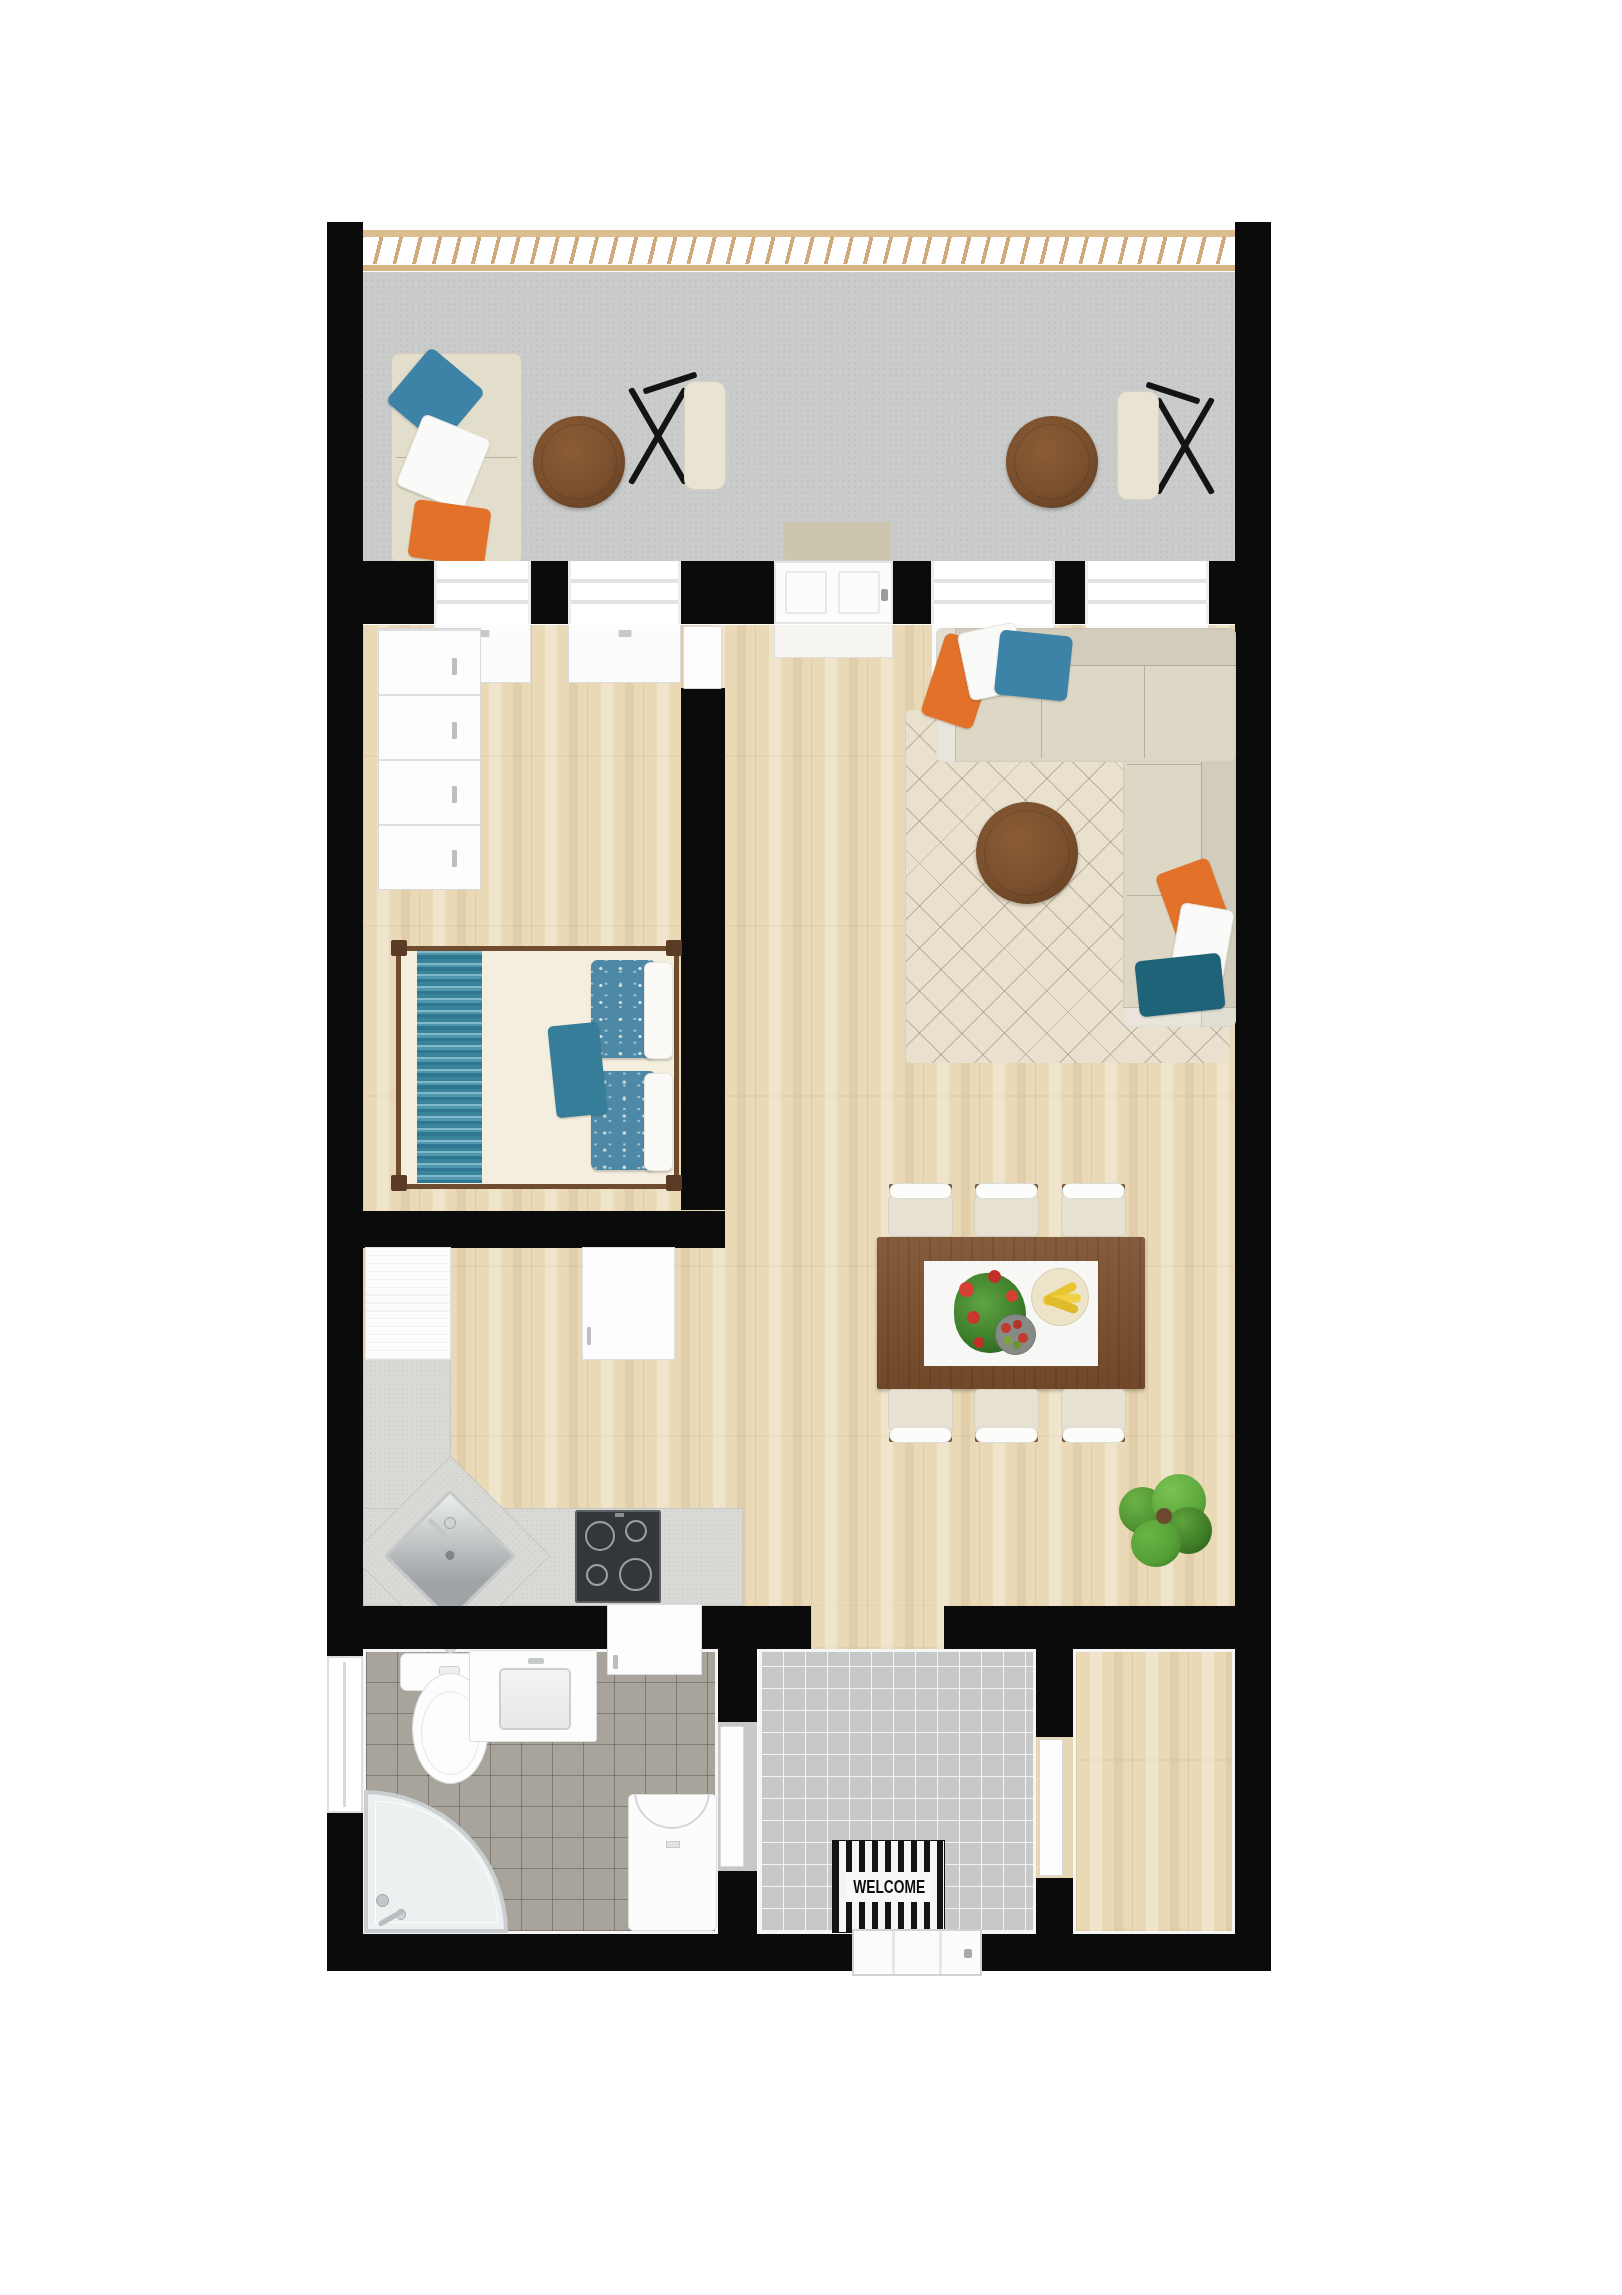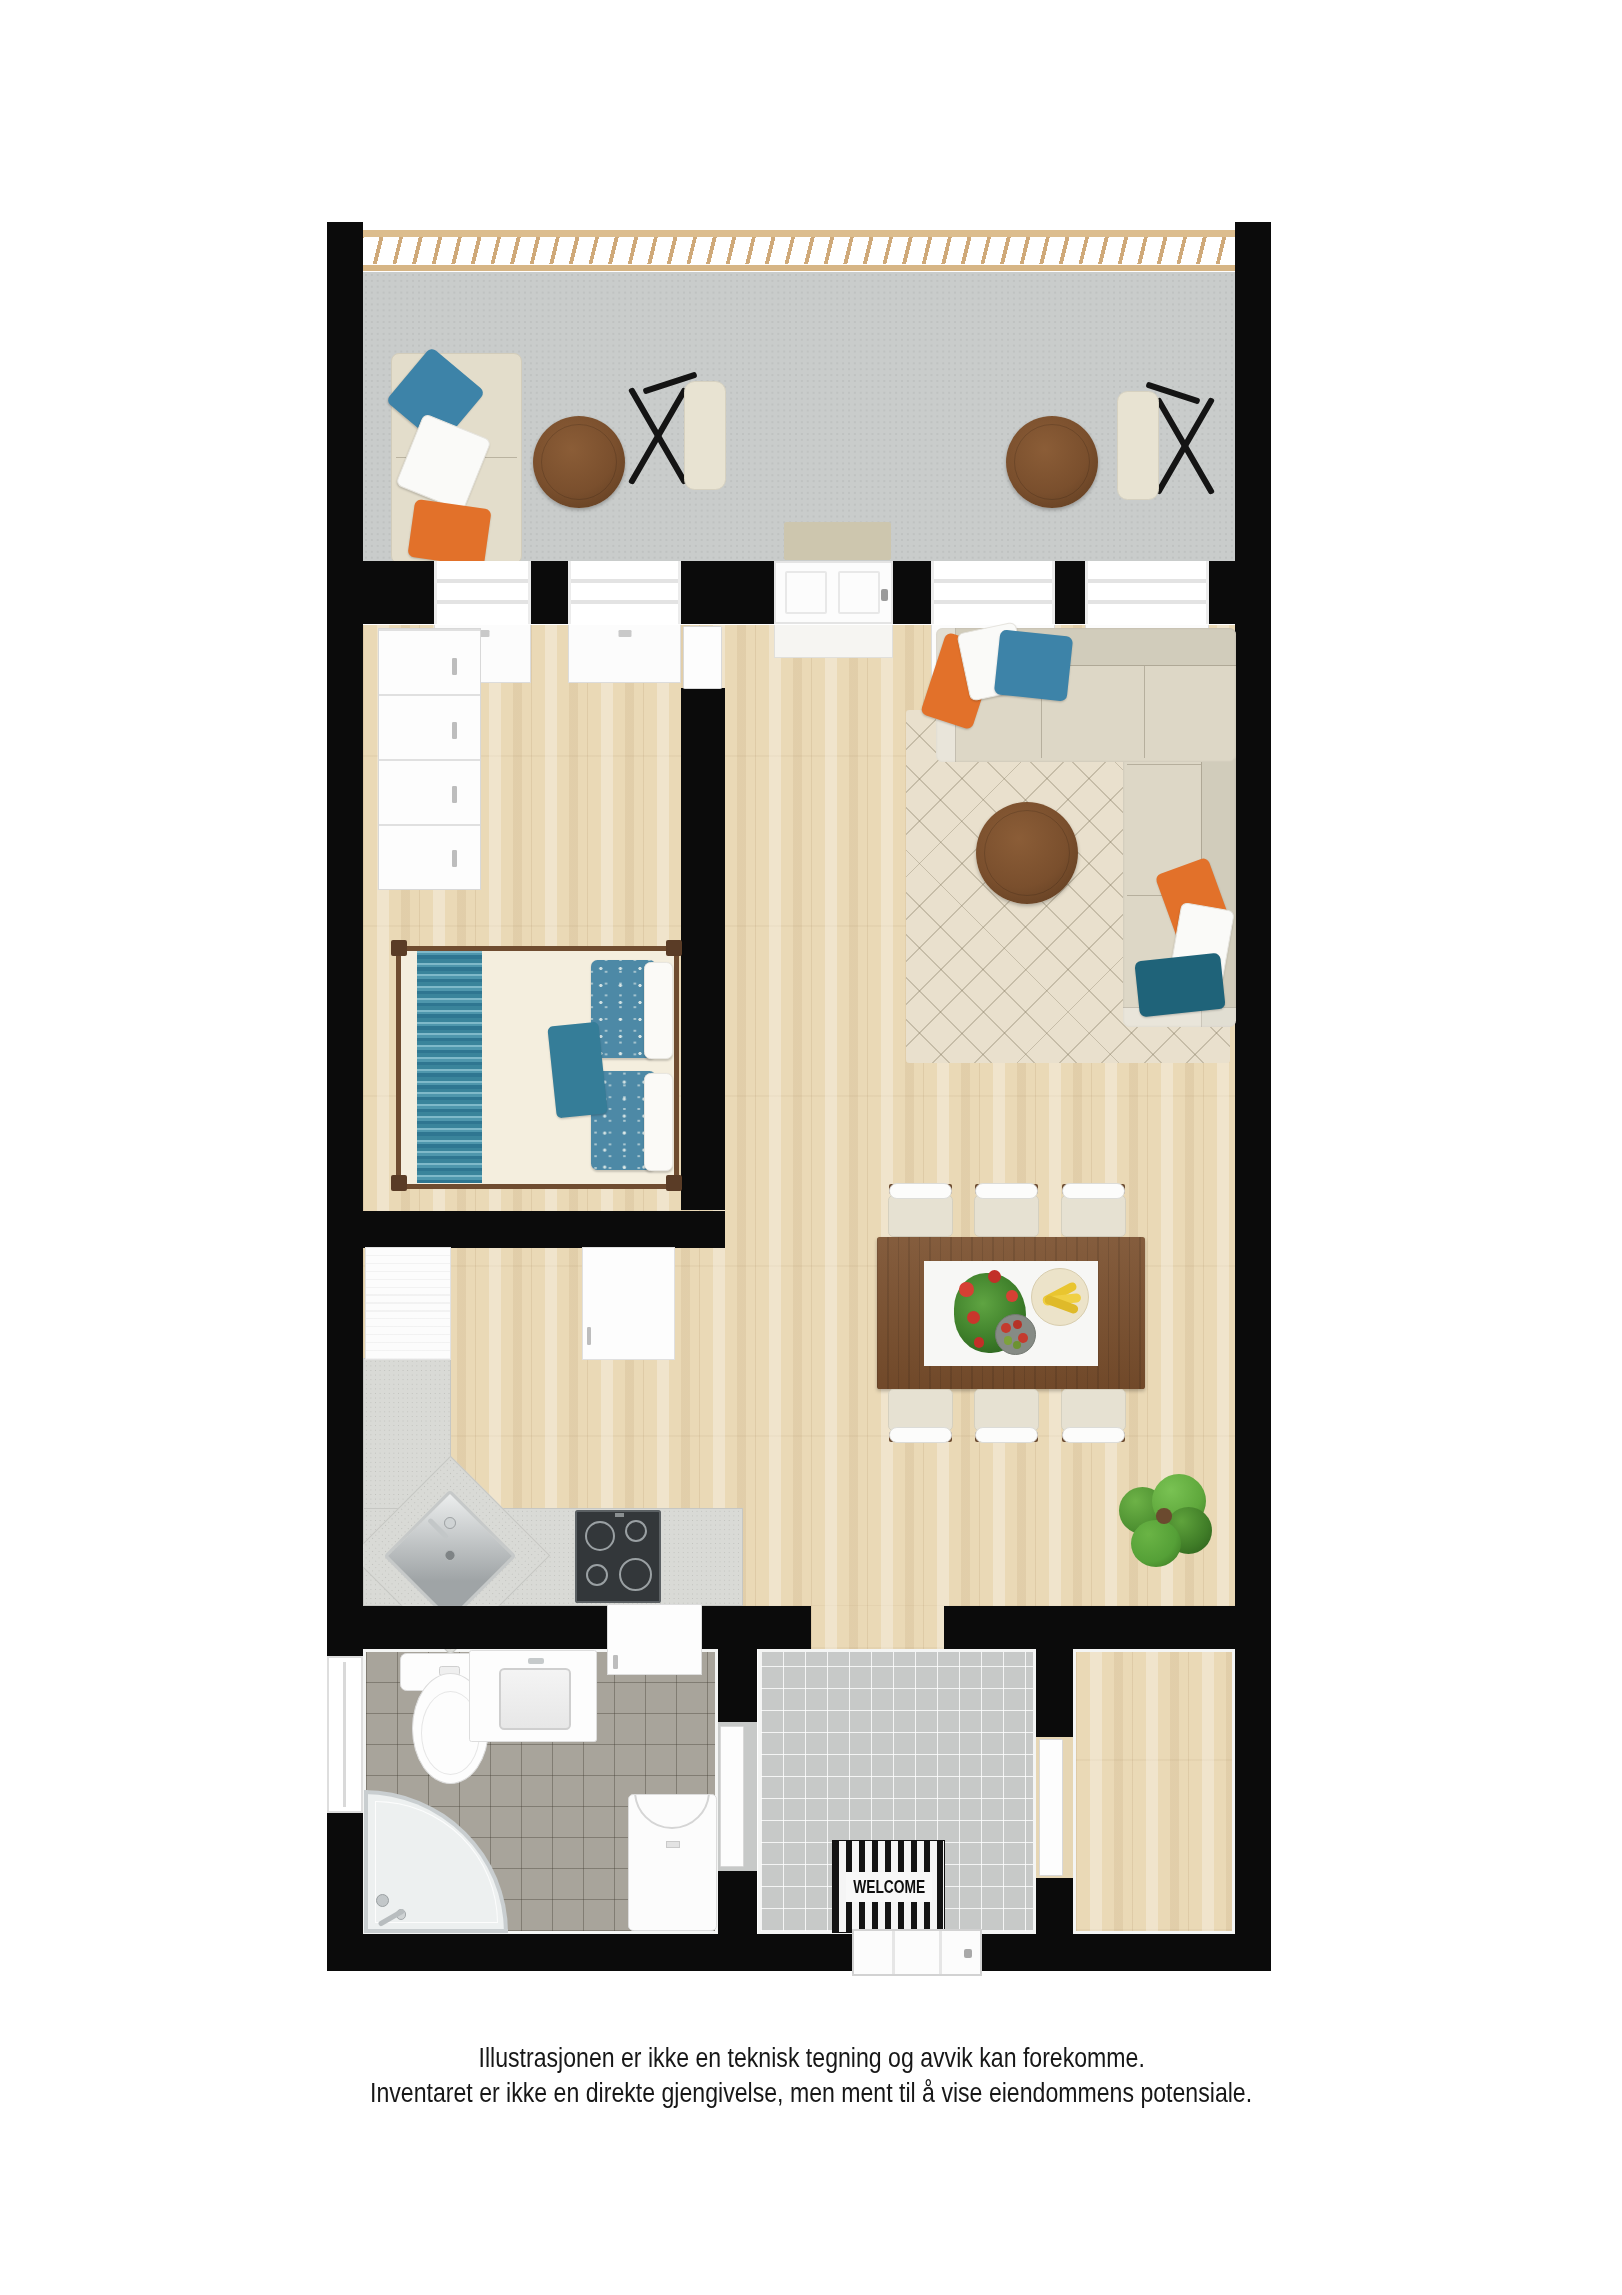--- a/index.html
+++ b/index.html
@@ -325,19 +325,15 @@
               background:repeating-linear-gradient(90deg, #141414 0 5.9px, #f5f5f5 5.9px 13px); border:1.3px solid #111;">
     <div class="mat-label">
       <span class="cond" style="transform:scaleX(.78);">WELCOME</span>
     </div>
   </div>
   <div class="abs" style="left:852px; top:1929px; width:130px; height:47px; background:#fcfcfc; border:2px solid #d2d2d2;
               background-image:linear-gradient(90deg, transparent 0 38px, #e6e6e6 38px 41px, transparent 41px 85px, #e6e6e6 85px 88px, transparent 88px);">
     <div class="abs" style="left:110px; top:18.3px; width:7.9px; height:9.2px; background:#a9a9a9; border-radius:2px;"></div>
   </div>
 
-  <div class="disclaimer">
-    <span class="cond">Illustrasjonen er ikke en teknisk tegning og avvik kan forekomme.</span><br>
-    <span class="cond">Inventaret er ikke en direkte gjengivelse, men ment til å vise eiendommens potensiale.</span>
-  </div>
 
 </div>
 
 
 </body></html>

